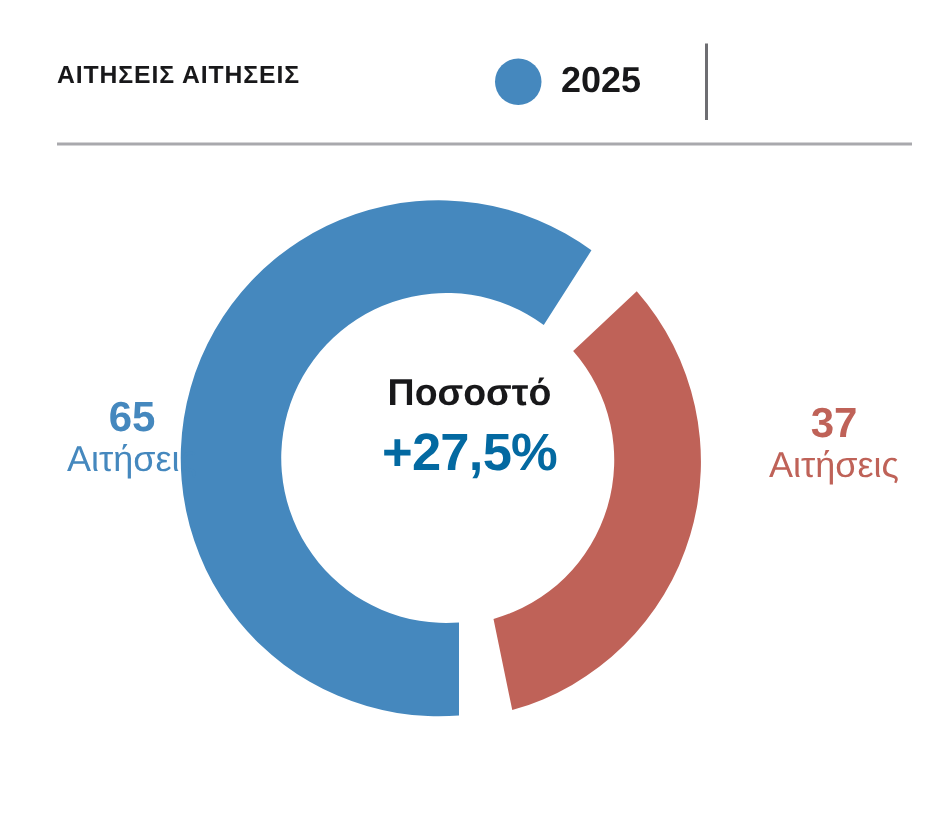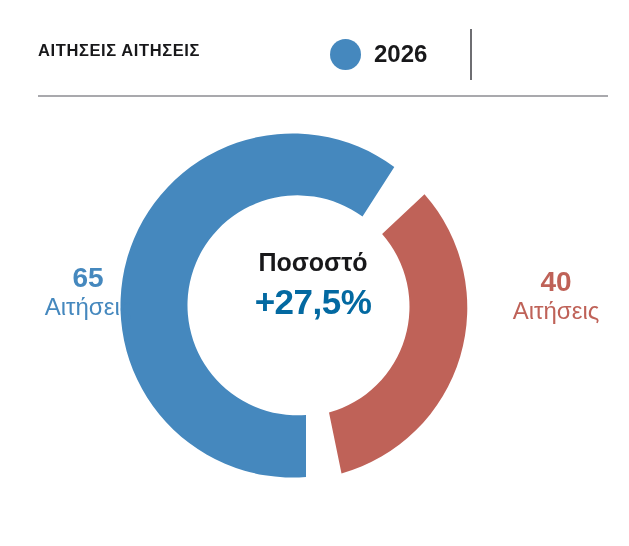--- a/index.html
+++ b/index.html
@@ -156,21 +156,21 @@
 <div id="root">
 
   <div class="header">
 
     <div class="chart-title">ΑΙΤΗΣΕΙΣ ΑΙΤΗΣΕΙΣ</div>
 
     <div class="legend">
 
       <div class="legend-item first">
         <span class="legend-dot" style="background:#4588be;"></span>
-        <span class="legend-label">2026</span>
+        <span class="legend-label">2025</span>
       </div>
 
       <div class="legend-divider"></div>
 
 
     </div>
 
     <div class="header-rule"></div>
   </div>
 
@@ -195,17 +195,17 @@
     <div class="center-caption-line">Ποσοστό</div>
     <div class="center-value" style="color: #0369a1;">+27,5%</div>
   </div>
 
   <div class="side-label left">
     <div class="side-value" style="color: rgb(69, 136, 190);">65</div>
     <div class="side-unit" style="color: rgb(69, 136, 190);">Αιτήσεις</div>
   </div>
 
   <div class="side-label right">
-    <div class="side-value" style="color: rgb(191, 98, 88);">40</div>
+    <div class="side-value" style="color: rgb(191, 98, 88);">37</div>
     <div class="side-unit" style="color: rgb(191, 98, 88);">Αιτήσεις</div>
   </div>
 
 </div>
 
 </body></html>

